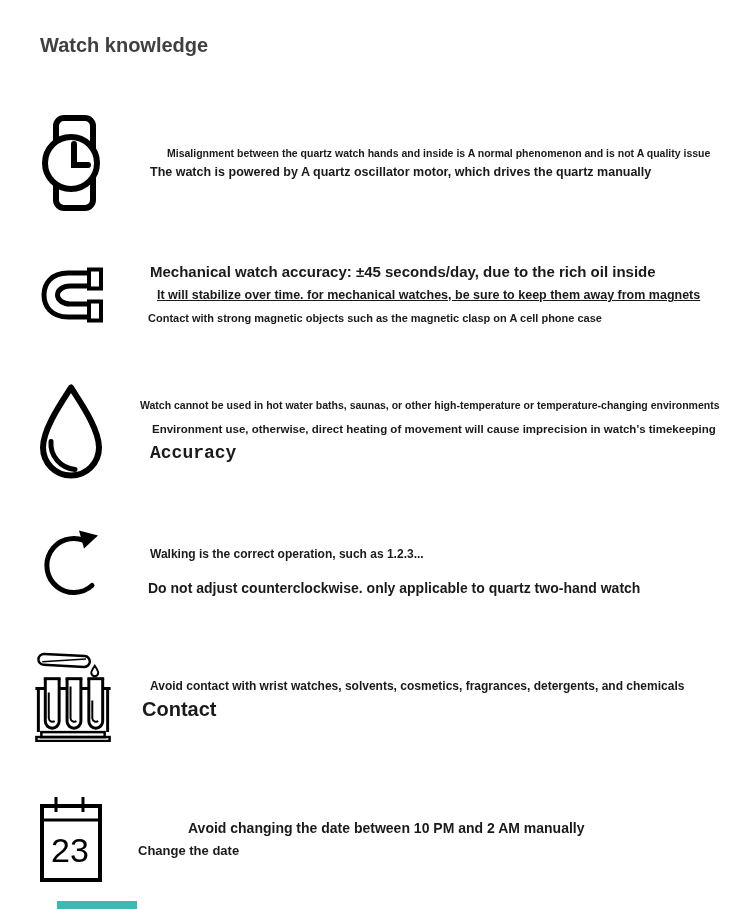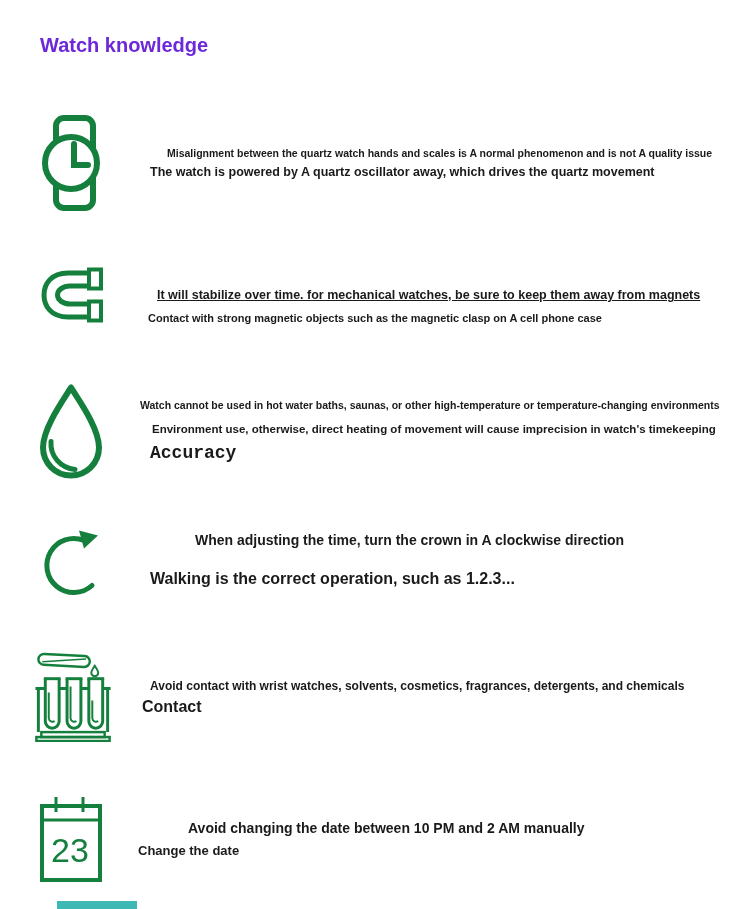--- a/index.html
+++ b/index.html
@@ -1,24 +1,24 @@
 <!DOCTYPE html>
 <html><head>
 <meta charset="utf-8">
 <style>
   html,body{margin:0;padding:0;background:#ffffff;}
   .canvas{
     position:relative;width:750px;height:909px;background:#fff;overflow:hidden;
     font-family:"Liberation Sans",sans-serif;color:#1a1a1a;
   }
   .line{position:absolute;white-space:nowrap;font-weight:bold;color:#1a1a1a;line-height:1.15;}
-  .icon{position:absolute;color:#15803d;}
+  .icon{position:absolute;color:#000000;}
   .icon svg{display:block;width:100%;height:100%;}
 
-  .title{position:absolute;left:40px;top:34px;font-size:20px;font-weight:bold;color:#6d28d9;}
+  .title{position:absolute;left:40px;top:34px;font-size:20px;font-weight:bold;color:#404040;}
 
   
   .ic-watch{left:42px;top:114px;width:64px;height:98px;}
   .s1l1{left:167px;top:147px;font-size:10.5px;}
   .s1l2{left:150px;top:165px;font-size:12.5px;}
 
   
   .ic-magnet{left:40px;top:266px;width:66px;height:58px;}
   .s2l1{left:150px;top:263px;font-size:15px;}
   .s2l2{left:157px;top:288px;font-size:12.5px;text-decoration:underline;}
@@ -26,27 +26,27 @@
 
   
   .ic-drop{left:34px;top:383px;width:74px;height:99px;}
   .s3l1{left:140px;top:399px;font-size:10.5px;}
   .s3l2{left:152px;top:423px;font-size:11.5px;}
   .s3l3{left:150px;top:443px;font-size:18px;font-family:Liberation Mono, monospace;}
 
   
   .ic-rotate{left:38px;top:527px;width:70px;height:75px;}
   .s4l1{left:195px;top:532px;font-size:14px;}
-  .s4l2{left:150px;top:570px;font-size:16px;}
+  .s4l2{left:150px;top:548px;font-size:12px;}
   .s4l3{left:148px;top:580px;font-size:14px;}
 
   
   .ic-tubes{left:33px;top:649px;width:80px;height:93px;}
   .s5l1{left:150px;top:680px;font-size:12px;}
-  .s5l2{left:142px;top:698px;font-size:16px;text-align:center;}
+  .s5l2{left:142px;top:698px;font-size:20px;text-align:center;}
 
   
   .ic-cal{left:39px;top:794px;width:64px;height:90px;}
   .s6l1{left:188px;top:820px;font-size:14px;}
   .s6l2{left:138px;top:844px;font-size:13px;}
 
   .accent-bar{position:absolute;left:57px;top:901px;width:80px;height:8px;background:#3eb8b2;}
 </style>
 </head>
 <body>
@@ -55,52 +55,53 @@
 
   <div class="title">Watch knowledge</div>
 
   <div class="icon ic-watch">
     <svg viewBox="0 0 64 96" xmlns="http://www.w3.org/2000/svg">
       <rect x="14" y="3" width="37" height="90" rx="8" fill="none" stroke="currentColor" stroke-width="6"></rect>
       <circle cx="29" cy="48" r="26" fill="#ffffff" stroke="currentColor" stroke-width="6"></circle>
       <path d="M32 29 V50 H46" fill="none" stroke="currentColor" stroke-width="6" stroke-linecap="round"></path>
     </svg>
   </div>
-  <div class="line s1l1">Misalignment between the quartz watch hands and scales is A normal phenomenon and is not A quality issue</div>
-  <div class="line s1l2">The watch is powered by A quartz oscillator away, which drives the quartz movement</div>
+  <div class="line s1l1">Misalignment between the quartz watch hands and inside is A normal phenomenon and is not A quality issue</div>
+  <div class="line s1l2">The watch is powered by A quartz oscillator motor, which drives the quartz manually</div>
 
   <div class="icon ic-magnet">
     <svg viewBox="0 0 66 56" xmlns="http://www.w3.org/2000/svg">
       <path d="M57 6 H28 C11 6 4 17 4 28 C4 39 11 50 28 50 H57" fill="none" stroke="currentColor" stroke-width="5"></path>
       <path d="M57 19 H30 C23 19 17.5 23 17.5 28 C17.5 33 23 37 30 37 H57" fill="none" stroke="currentColor" stroke-width="5"></path>
       <rect x="49" y="2.5" width="12" height="19" fill="#ffffff" stroke="currentColor" stroke-width="4"></rect>
       <rect x="49" y="34.5" width="12" height="19" fill="#ffffff" stroke="currentColor" stroke-width="4"></rect>
     </svg>
   </div>
+  <div class="line s2l1">Mechanical watch accuracy: ±45 seconds/day, due to the rich oil inside</div>
   <div class="line s2l2">It will stabilize over time. for mechanical watches, be sure to keep them away from magnets</div>
   <div class="line s2l3">Contact with strong magnetic objects such as the magnetic clasp on A cell phone case</div>
 
   <div class="icon ic-drop">
     <svg viewBox="0 0 74 98" xmlns="http://www.w3.org/2000/svg">
       <path d="M37 4 C31 14 9 44 9 64 a28 28 0 0 0 56 0 C65 44 43 14 37 4 Z" fill="none" stroke="currentColor" stroke-width="6" stroke-linejoin="round"></path>
       <path d="M17 58 a26 26 0 0 0 24 28" fill="none" stroke="currentColor" stroke-width="5" stroke-linecap="round"></path>
     </svg>
   </div>
   <div class="line s3l1">Watch cannot be used in hot water baths, saunas, or other high-temperature or temperature-changing environments</div>
   <div class="line s3l2">Environment use, otherwise, direct heating of movement will cause imprecision in watch's timekeeping</div>
   <div class="line s3l3">Accuracy</div>
 
   <div class="icon ic-rotate">
     <svg viewBox="0 0 70 74" xmlns="http://www.w3.org/2000/svg">
       <path d="M46 13 A27 27 0 1 0 54 58" fill="none" stroke="currentColor" stroke-width="5" stroke-linecap="round"></path>
       <polygon points="60,8 41,3 46,21" fill="currentColor"></polygon>
     </svg>
   </div>
-  <div class="line s4l1">When adjusting the time, turn the crown in A clockwise direction</div>
   <div class="line s4l2">Walking is the correct operation, such as 1.2.3...</div>
+  <div class="line s4l3">Do not adjust counterclockwise. only applicable to quartz two-hand watch</div>
 
   <div class="icon ic-tubes">
     <svg viewBox="0 0 80 94" xmlns="http://www.w3.org/2000/svg">
       <g transform="rotate(3 30 12)">
         <rect x="5" y="6" width="52" height="11" rx="5.5" fill="none" stroke="currentColor" stroke-width="2.5"></rect>
         <path d="M9 14 L53 9" fill="none" stroke="currentColor" stroke-width="1.5"></path>
       </g>
       <path d="M62 17 c2 3 3.5 5 3.5 7 a3.5 3.5 0 1 1 -7 0 c0 -2 1.5 -4 3.5 -7 Z" fill="none" stroke="currentColor" stroke-width="2"></path>
       <path d="M2 40 H78" fill="none" stroke="currentColor" stroke-width="3"></path>
       <path d="M5 40 V84 M75 40 V84" fill="none" stroke="currentColor" stroke-width="3"></path>

